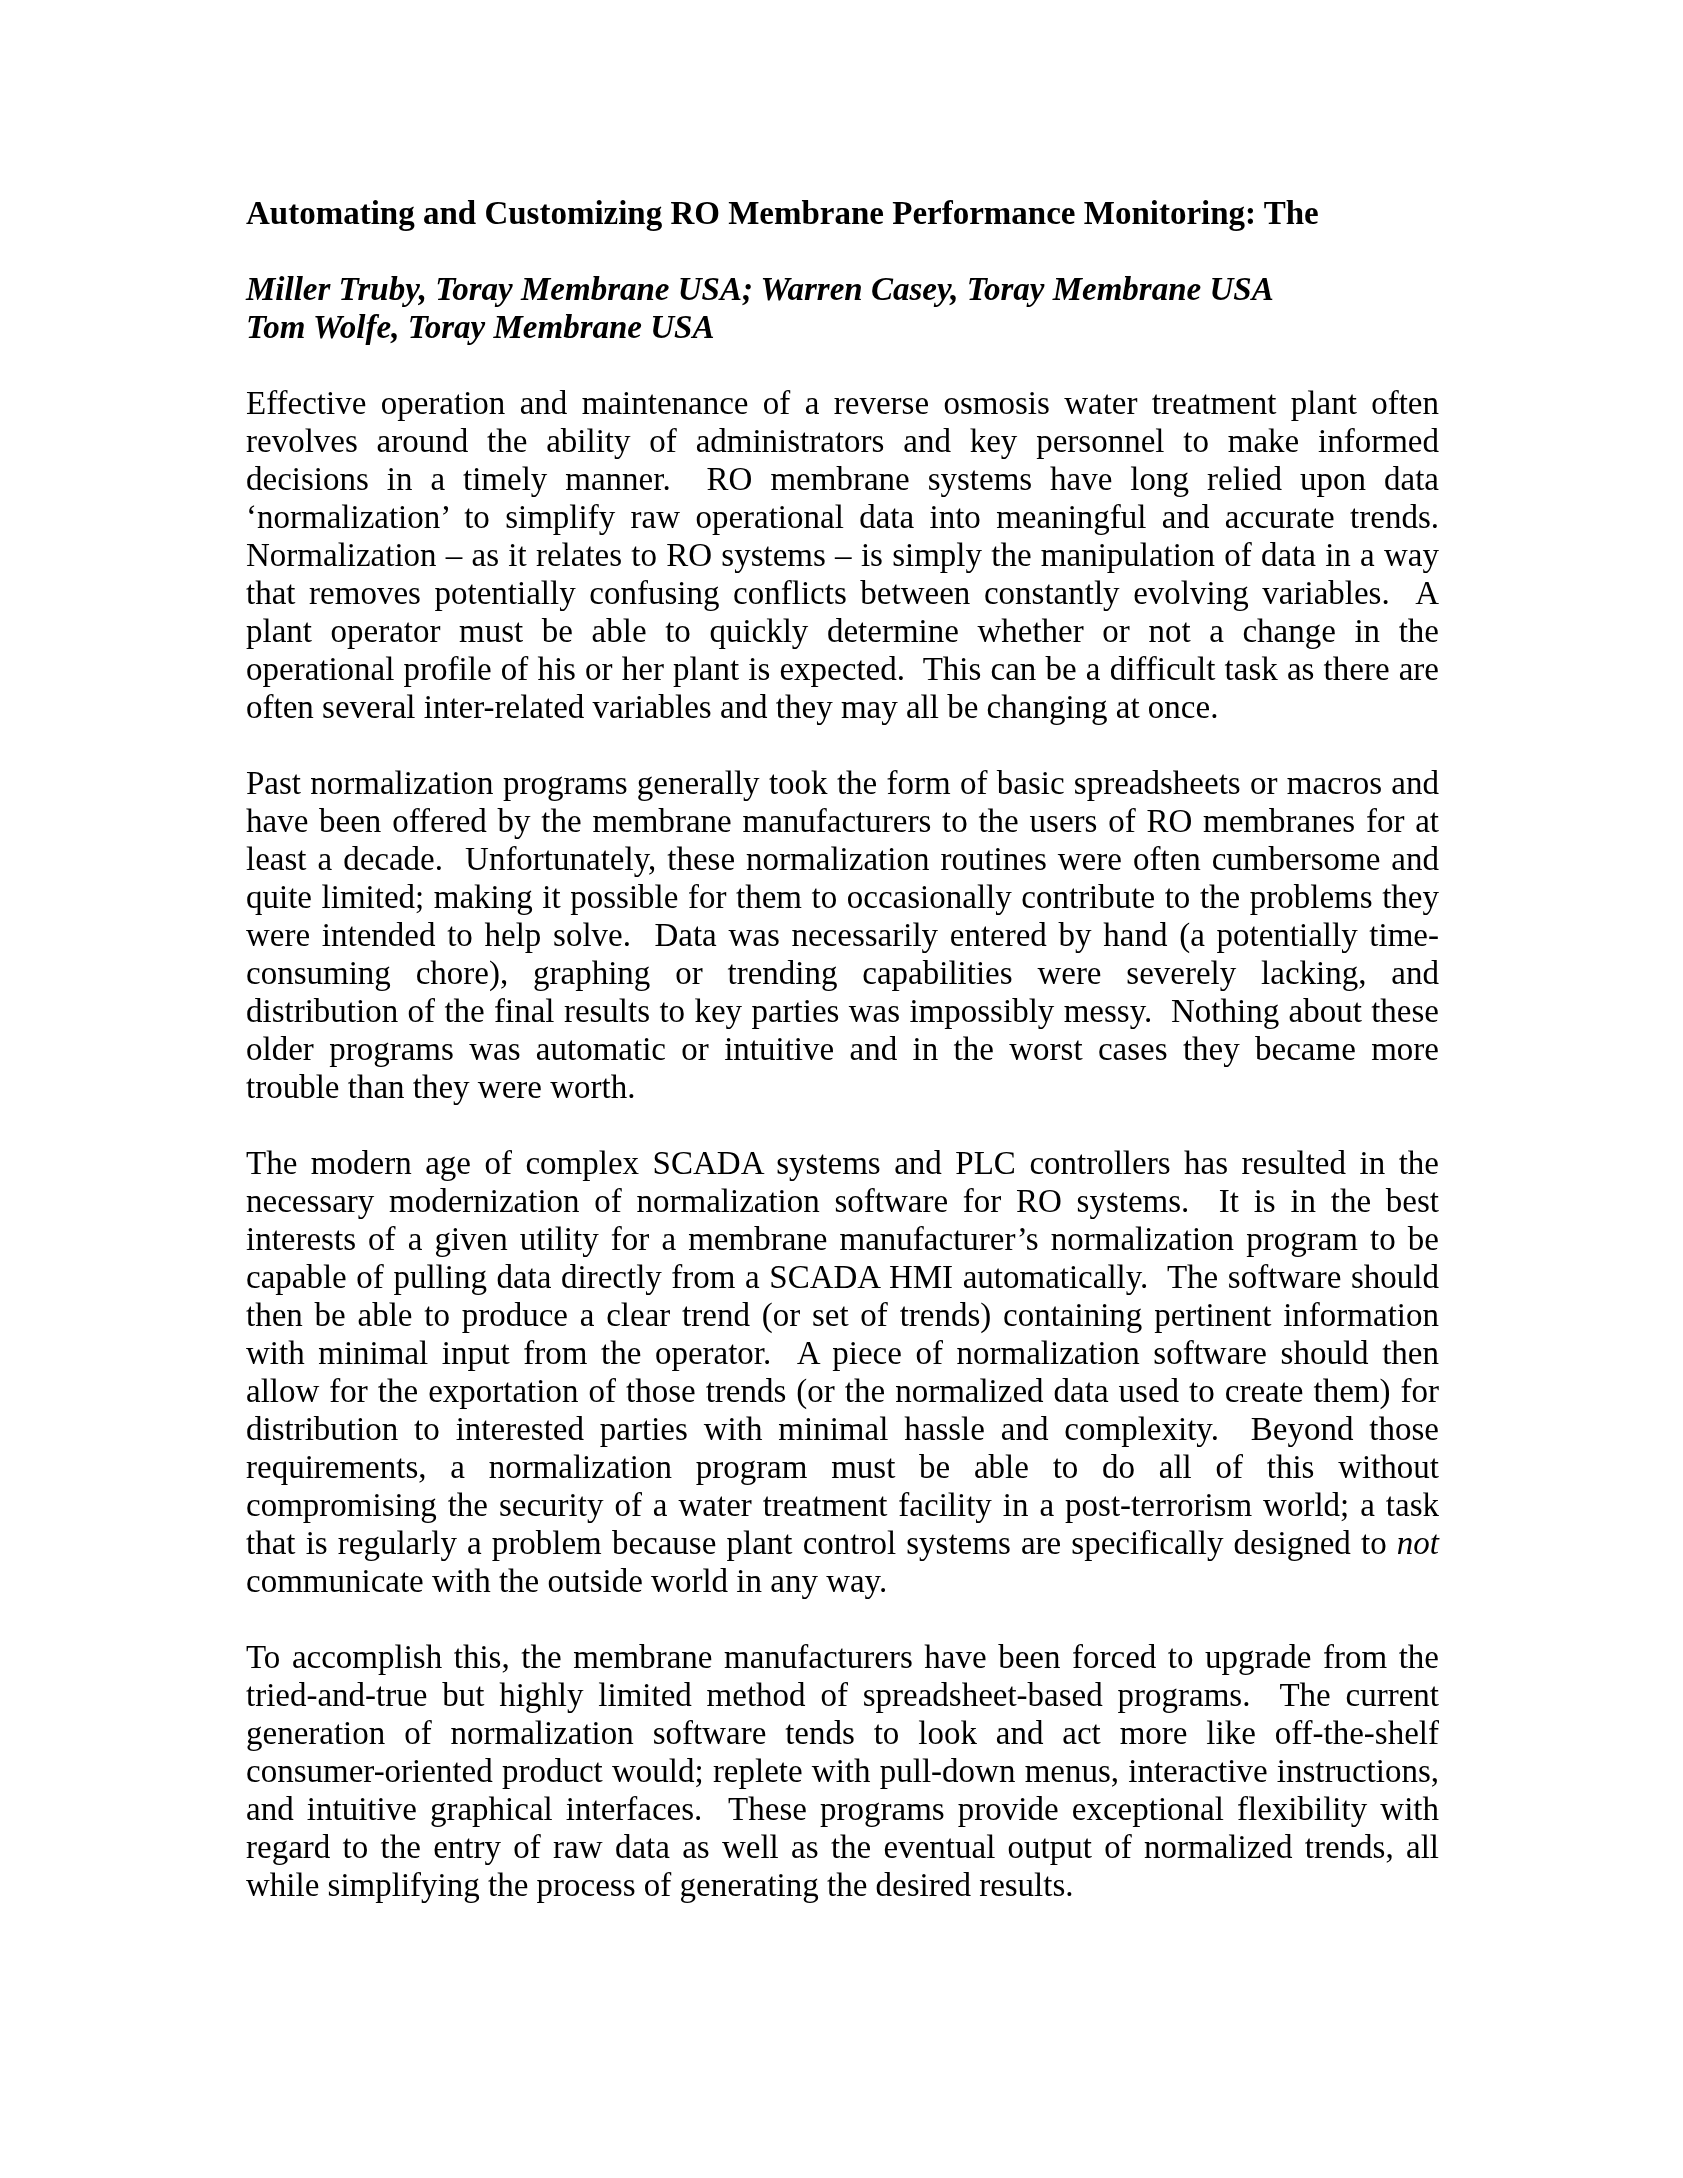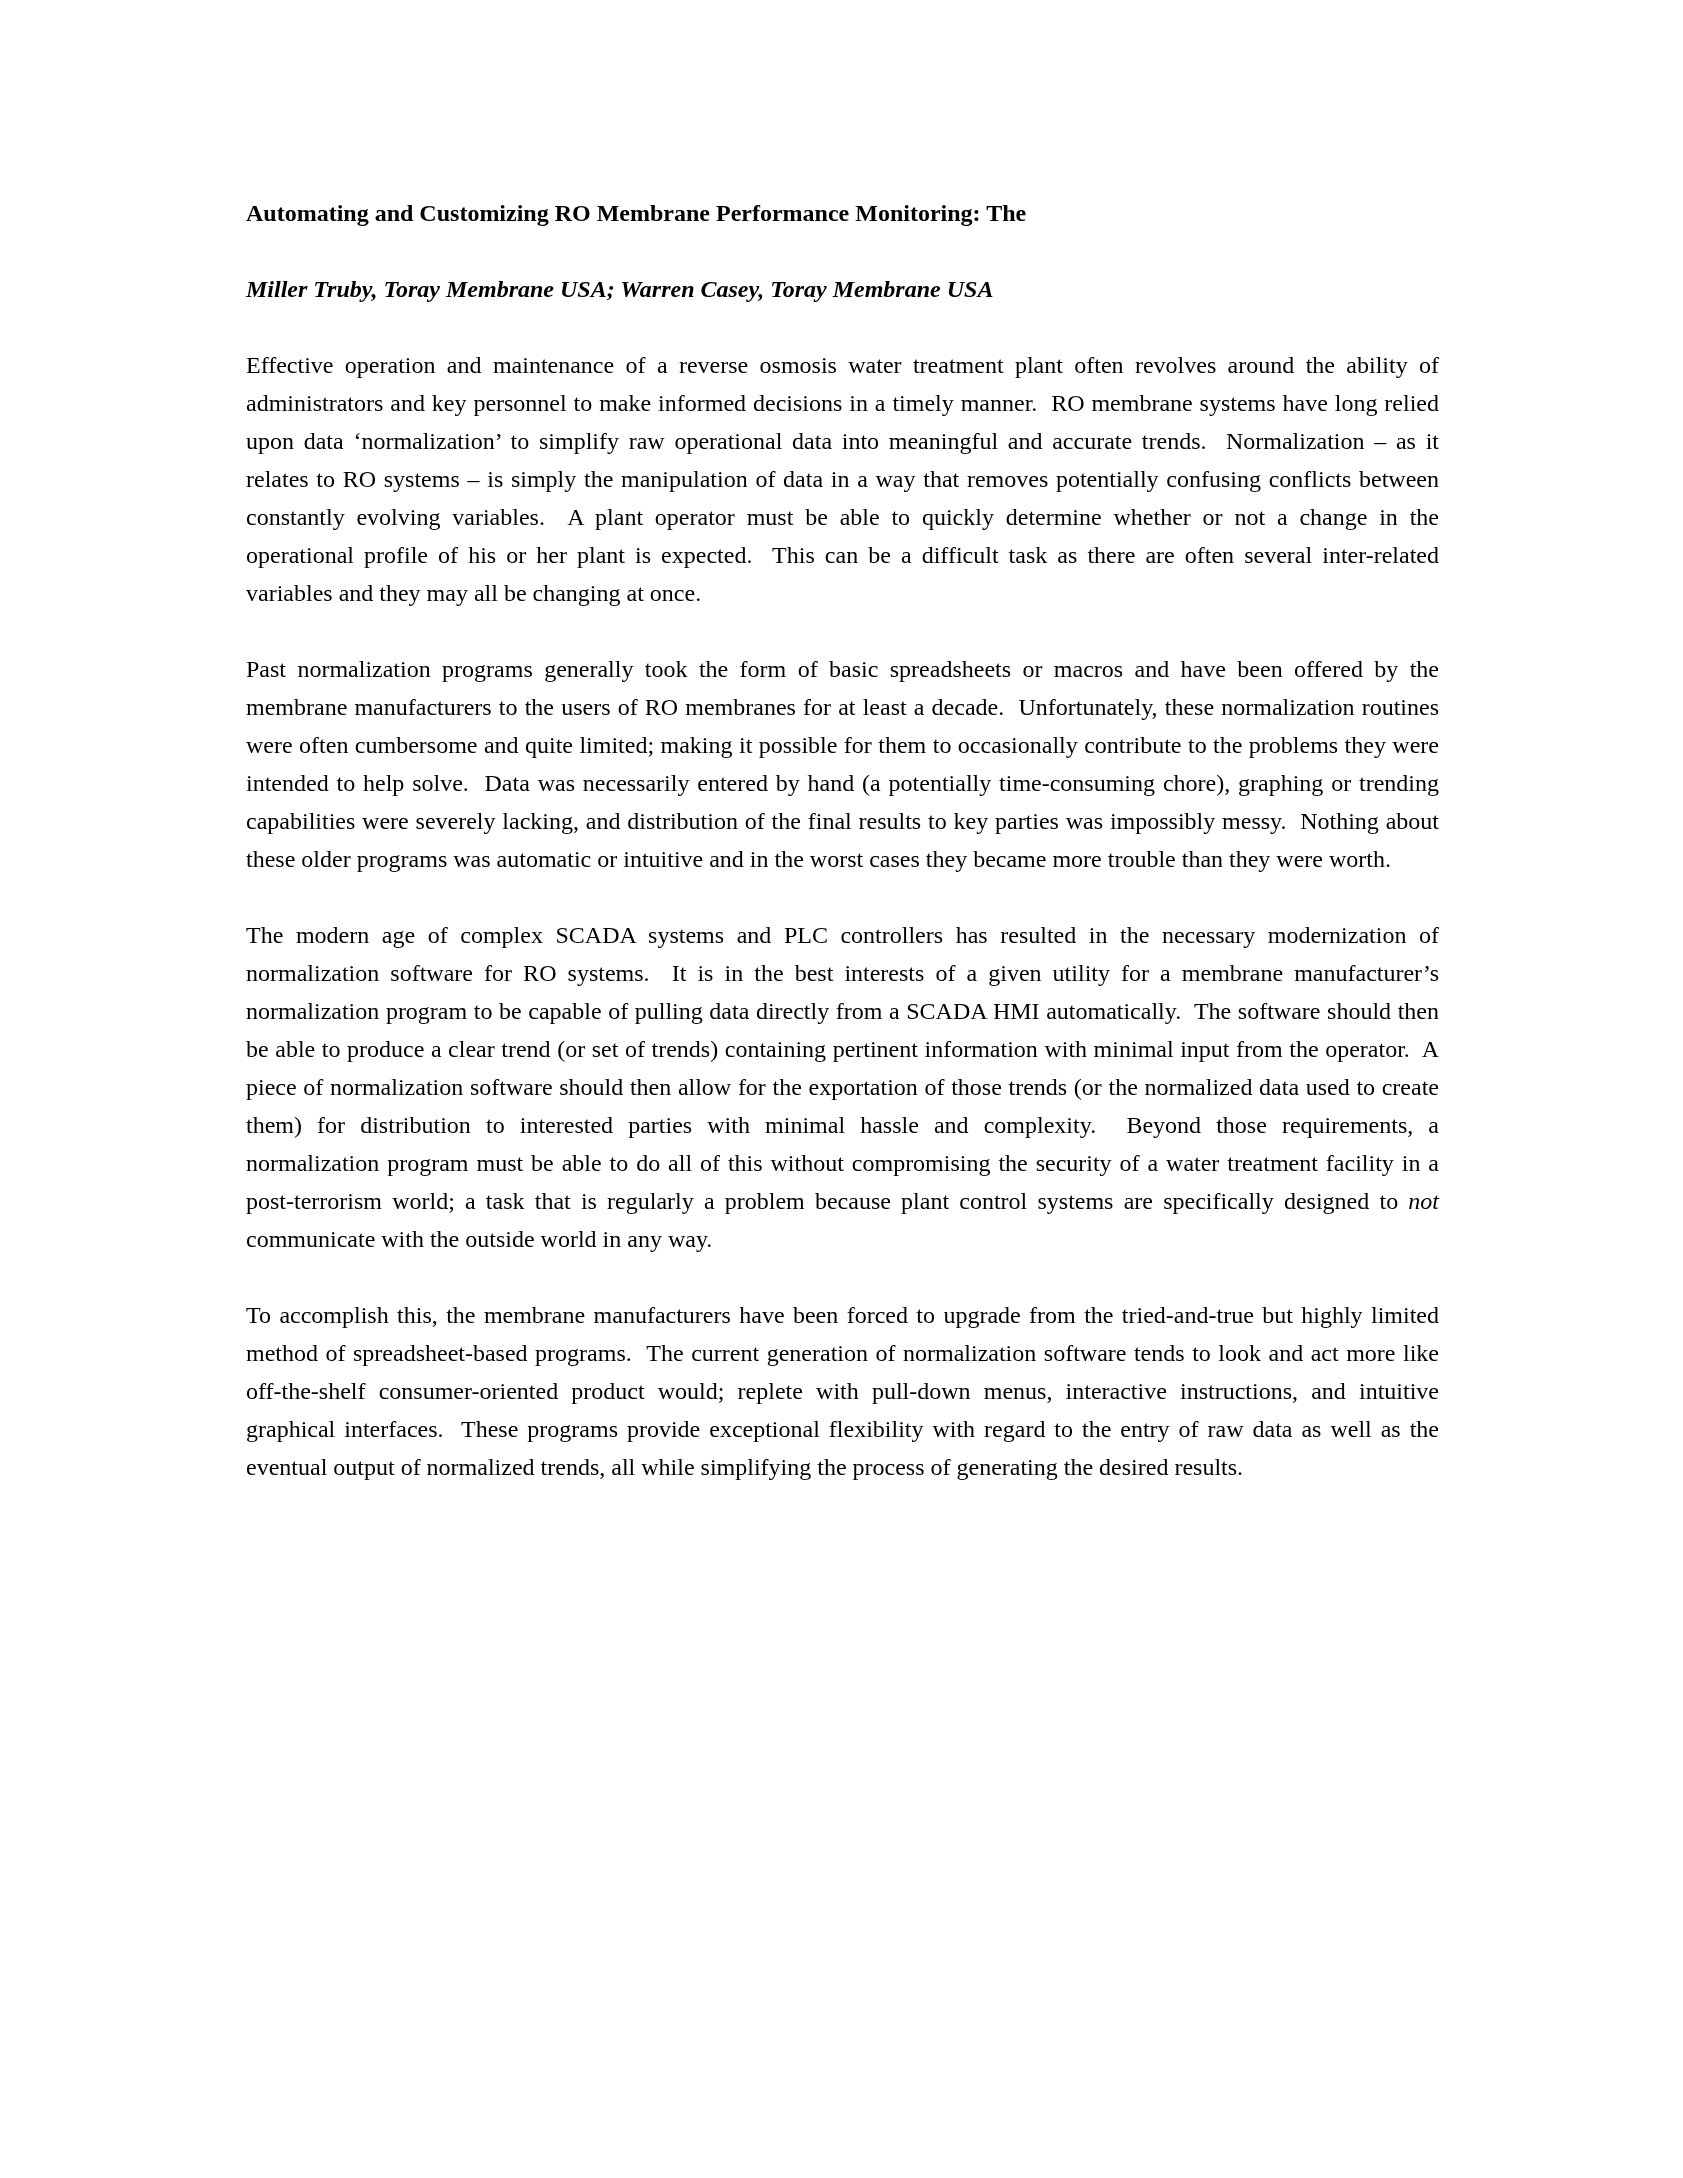--- a/index.html
+++ b/index.html
@@ -13,21 +13,21 @@
     position: relative;
     overflow: hidden;
   }
   .page-content {
     position: absolute;
     left: 246px;
     top: 194px;
     width: 1193px;
     color: #000000;
     font-family: "Liberation Serif", "DejaVu Serif", serif;
-    font-size: 24px;
+    font-size: 33px;
     line-height: 38px;
   }
   .doc-title {
     font-weight: bold;
   }
   .doc-title .line {
     white-space: nowrap;
   }
   .doc-authors {
     font-style: italic;
@@ -55,20 +55,21 @@
 <div class="page-content">
 
   <div class="doc-title">
     <div class="line">Automating and Customizing RO Membrane Performance Monitoring: The</div>
   </div>
 
   <div class="blank-line"></div>
 
   <div class="doc-authors">
     <div class="line">Miller Truby, Toray Membrane USA; Warren Casey, Toray Membrane USA</div>
+    <div class="line">Tom Wolfe, Toray Membrane USA</div>
   </div>
 
   <div class="blank-line"></div>
 
   <p class="body-par">Effective operation and maintenance of a reverse osmosis water treatment plant often revolves around the ability of administrators and key personnel to make informed decisions in a timely manner.  RO membrane systems have long relied upon data ‘normalization’ to simplify raw operational data into meaningful and accurate trends.  Normalization – as it relates to RO systems – is simply the manipulation of data in a way that removes potentially confusing conflicts between constantly evolving variables.  A plant operator must be able to quickly determine whether or not a change in the operational profile of his or her plant is expected.  This can be a difficult task as there are often several inter-related variables and they may all be changing at once.</p>
 
   <div class="blank-line"></div>
 
   <p class="body-par">Past normalization programs generally took the form of basic spreadsheets or macros and have been offered by the membrane manufacturers to the users of RO membranes for at least a decade.  Unfortunately, these normalization routines were often cumbersome and quite limited; making it possible for them to occasionally contribute to the problems they were intended to help solve.  Data was necessarily entered by hand (a potentially time-consuming chore), graphing or trending capabilities were severely lacking, and distribution of the final results to key parties was impossibly messy.  Nothing about these older programs was automatic or intuitive and in the worst cases they became more trouble than they were worth.</p>
 

